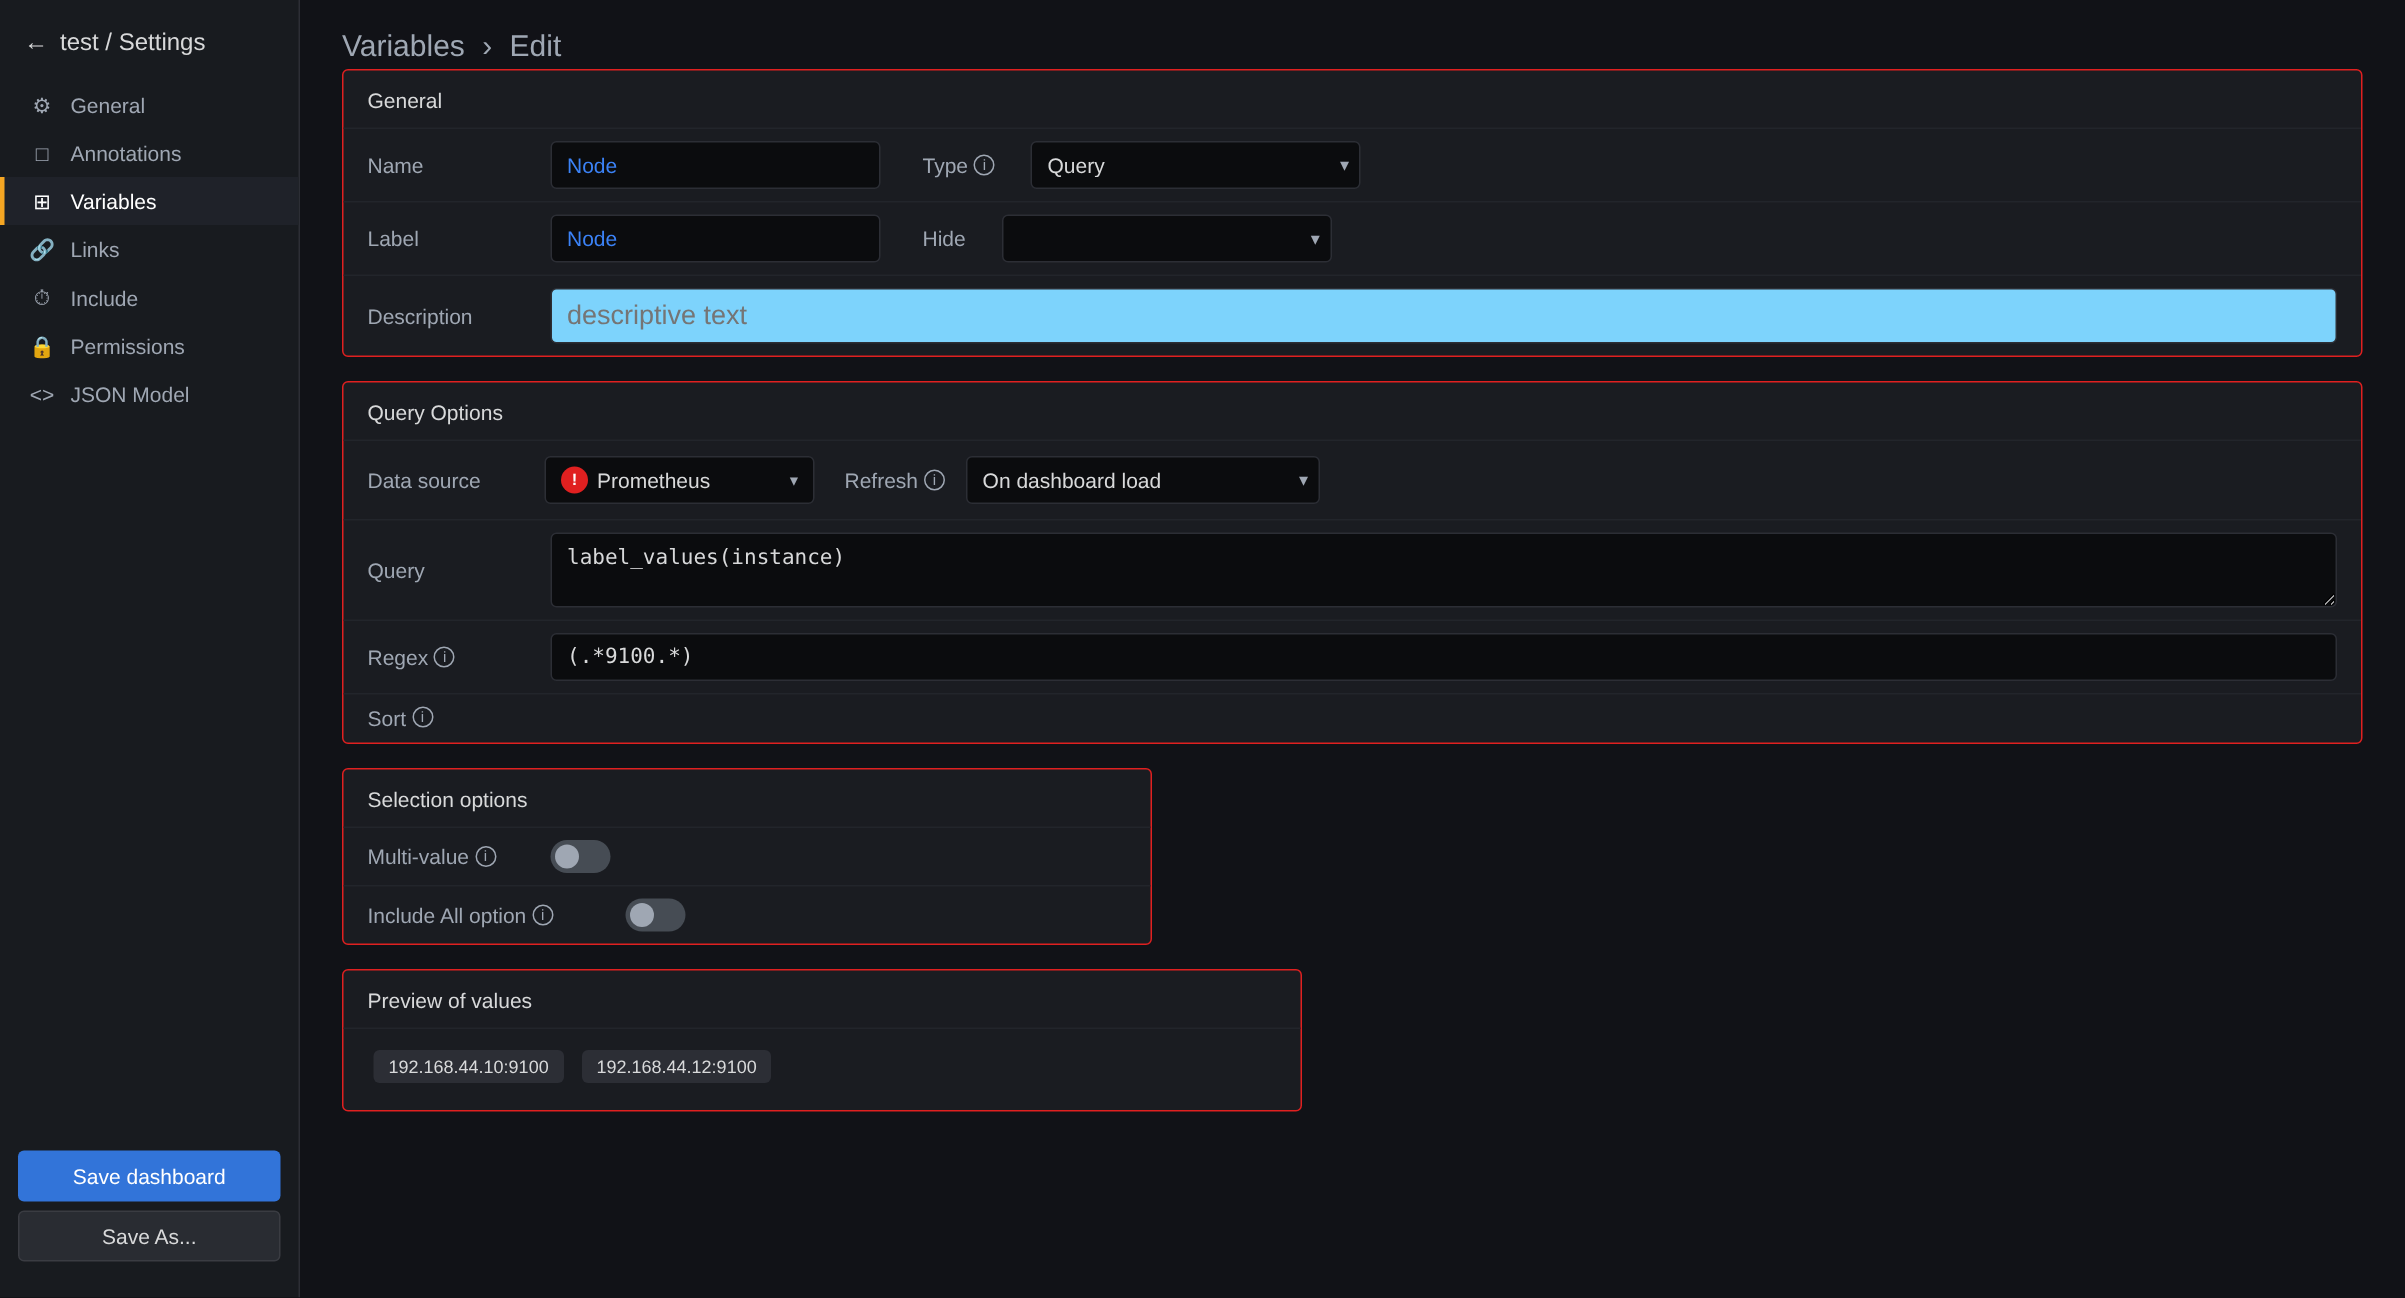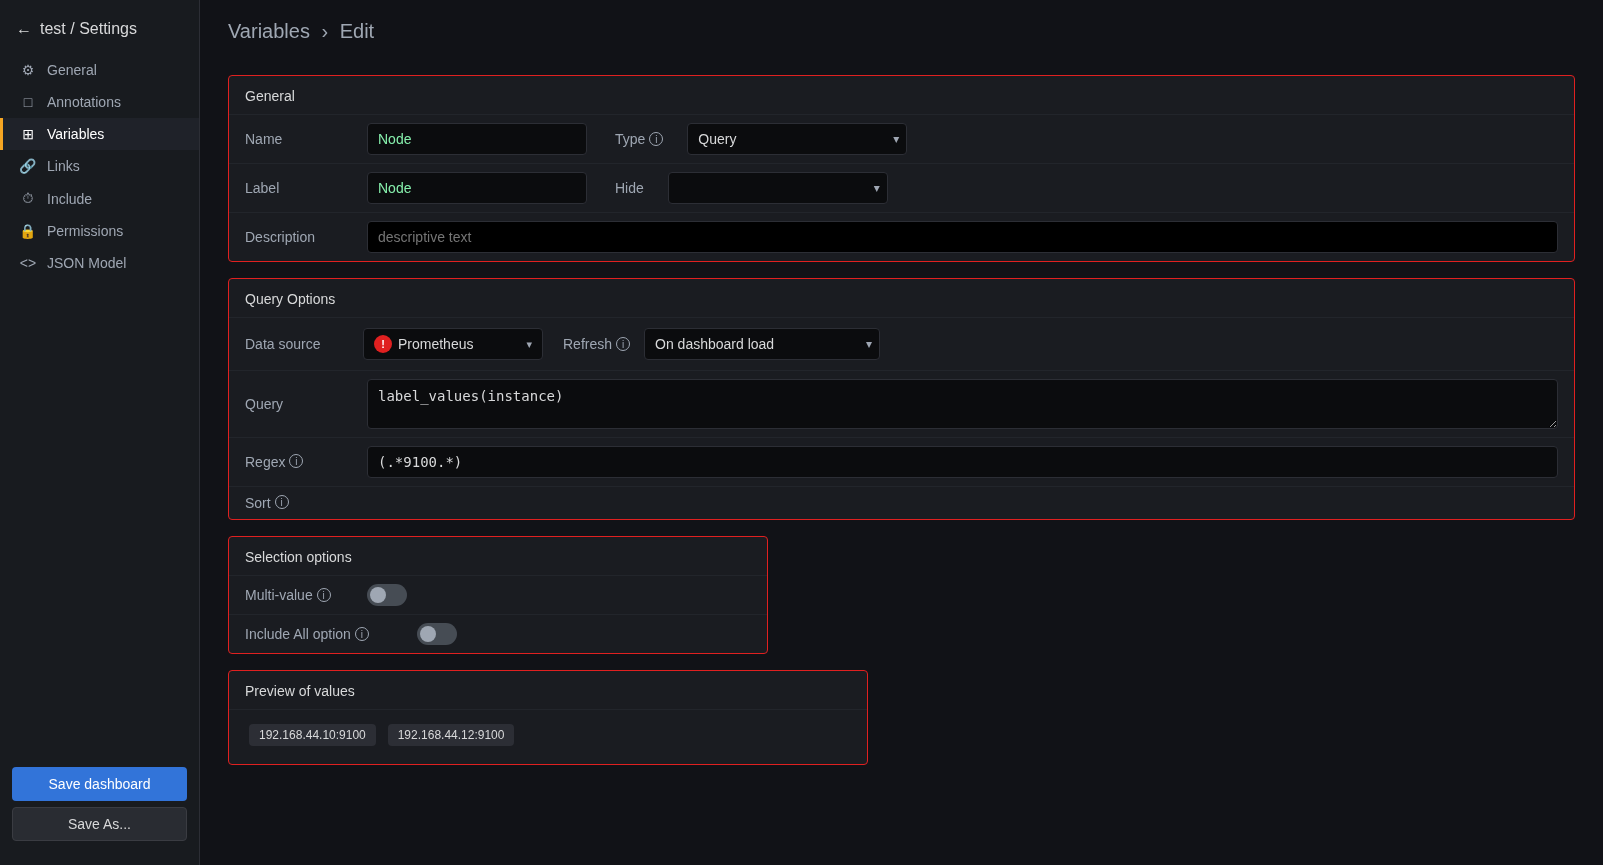--- a/index.html
+++ b/index.html
@@ -71,21 +71,21 @@
     
     .main {
       flex: 1;
       padding: 20px 28px;
       overflow-y: auto;
     }
     .page-title {
       font-size: 20px;
       font-weight: 400;
       color: #d8d9da;
-      margin-bottom: 32px;
+      margin-bottom: 3px;
     }
     .page-title span { color: #9fa7b3; }
     
     .section {
       border: 1px solid #e02020;
       border-radius: 4px;
       margin-bottom: 16px;
       background: #1a1c21;
     }
     .section-title {
@@ -119,21 +119,21 @@
       align-items: center;
       justify-content: center;
       font-size: 10px;
       color: #9fa7b3;
       flex-shrink: 0;
     }
     .form-input {
       background: #0b0c0e;
       border: 1px solid #2c2e35;
       border-radius: 4px;
-      color: #86efac;
+      color: #3b82f6;
       padding: 7px 10px;
       font-size: 14px;
       outline: none;
     }
     .form-input::placeholder { color: #5c6066; }
     .input-name { width: 220px; }
     .type-label { color: #9fa7b3; margin-left: 16px; margin-right: 12px; display: flex; align-items: center; gap: 4px; }
     .select-input {
       background: #0b0c0e;
       border: 1px solid #2c2e35;
@@ -158,26 +158,26 @@
       top: 50%;
       transform: translateY(-50%);
       color: #9fa7b3;
       pointer-events: none;
       font-size: 12px;
     }
     .select-type { width: 220px; }
     .select-hide { width: 220px; }
     .description-input {
       flex: 1;
-      background: #000000;
+      background: #7dd3fc;
       border: 1px solid #2c2e35;
       border-radius: 4px;
       color: #5c6066;
       padding: 7px 10px;
-      font-size: 14px;
+      font-size: 18px;
       outline: none;
     }
     
     .datasource-row {
       display: flex;
       align-items: center;
       padding: 10px 16px;
       gap: 8px;
       border-top: 1px solid #22252b;
     }
@@ -412,21 +412,21 @@
         <select class="select-input" style="width:236px;"><option value="on_load">On dashboard load</option><option value="on_time_change">On time range change</option><option value="never">Never</option></select>
       </div>
     </div>
 
     <div class="form-row">
       <div class="form-label">Query</div>
       <textarea class="query-textarea" style="">label_values(instance)</textarea>
     </div>
 
     <div class="form-row">
-      <div class="form-label" style="display:flex;align-items:flex-start;gap:4px;">
+      <div class="form-label" style="display:flex;align-items:center;gap:4px;">
         <span>Regex</span>
         <span class="info-icon">i</span>
       </div>
       <input class="regex-input" type="text" value="(.*9100.*)" style="">
     </div>
 
     <div class="form-row">
       <div class="form-label" style="display:flex;align-items:flex-start;gap:4px;">
         <span>Sort</span>
         <span class="info-icon">i</span>

